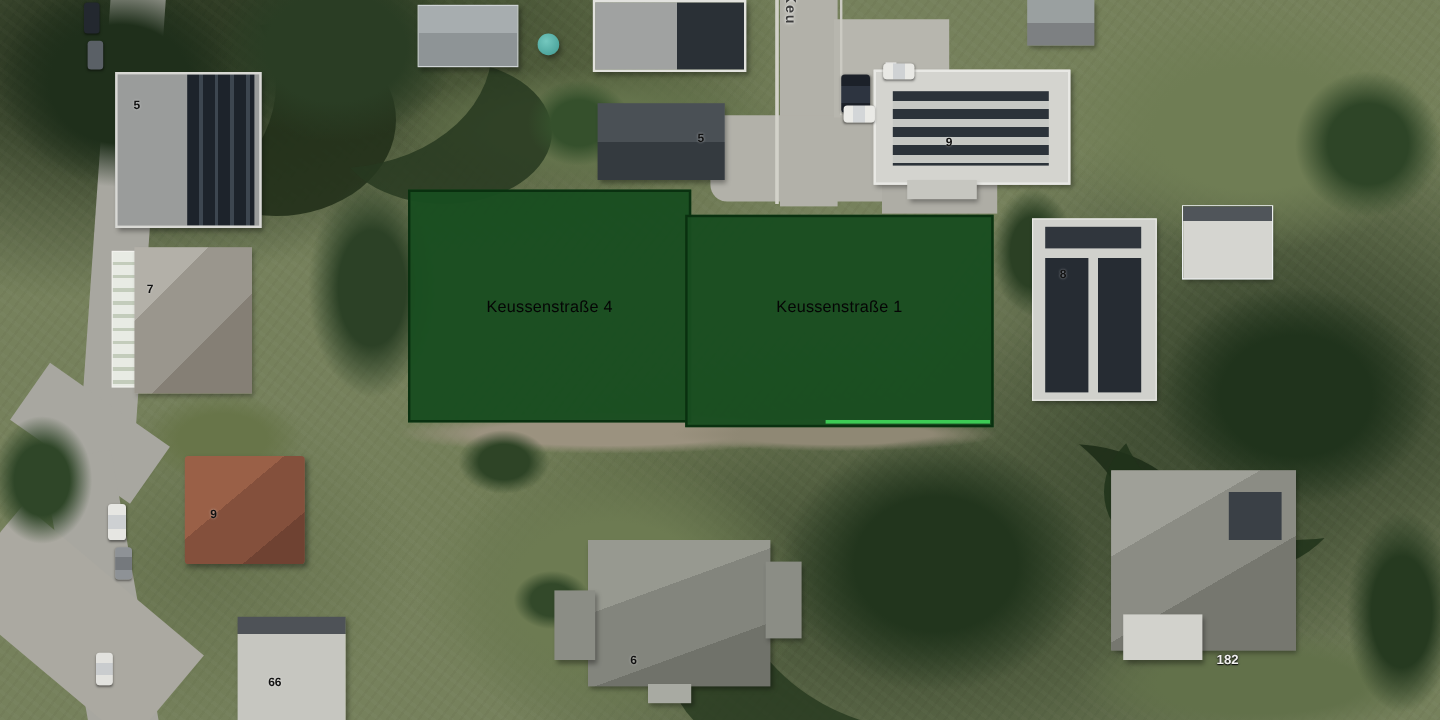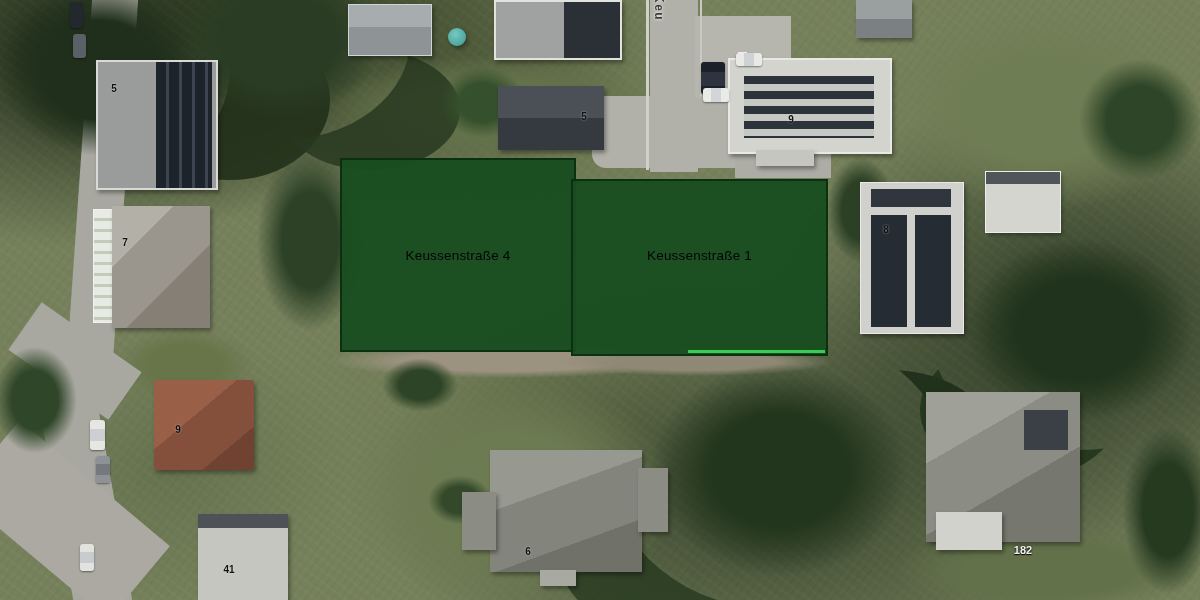--- a/index.html
+++ b/index.html
@@ -128,16 +128,16 @@
 
   <span class="street">Keu</span>
 
   <span class="hn" style="left:114px;top:88px;">5</span>
   <span class="hn" style="left:125px;top:242px;">7</span>
   <span class="hn" style="left:584px;top:116px;">5</span>
   <span class="hn" style="left:791px;top:119px;">9</span>
   <span class="hn" style="left:886px;top:229px;">8</span>
   <span class="hn" style="left:178px;top:429px;">9</span>
   <span class="hn" style="left:528px;top:551px;">6</span>
-  <span class="hn" style="left:229px;top:569px;">41</span>
+  <span class="hn" style="left:229px;top:569px;">66</span>
   <span class="hn hn-white" style="left:1023px;top:550px;">182</span>
 
 </div>
 
 </body></html>

